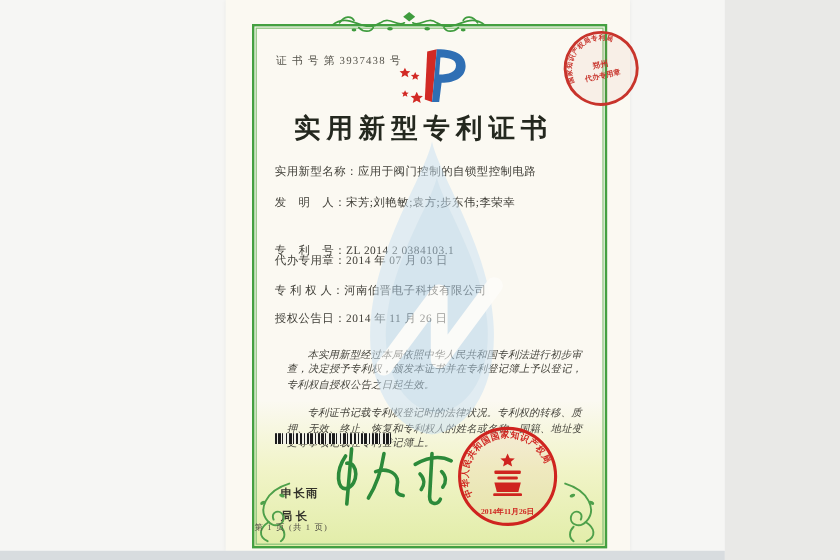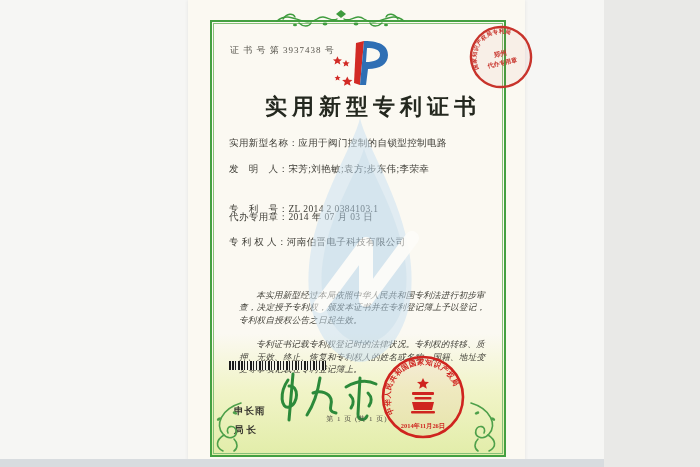--- a/index.html
+++ b/index.html
@@ -6,38 +6,38 @@
   .stage{position:relative;width:604px;height:467px;overflow:hidden;
          background:#f6f6f4;font-family:"Liberation Serif","DejaVu Serif",serif;}
   .bottom-strip{position:absolute;left:0;bottom:0;width:700px;height:8px;background:#d8dcdf;}
   .paper{position:absolute;left:188px;top:0;width:337px;height:461px;background:#fbf9f2;
          box-shadow:0 0 4px rgba(0,0,0,0.08);}
   .frame{position:absolute;left:210px;top:20px;width:292px;height:433px;
          border:2px solid #44a041;
          background:linear-gradient(180deg,rgba(251,249,242,0) 72%,#f1f4c8 85%,#e2eda9 100%);}
   .frame::after{content:"";position:absolute;inset:1px;border:1px solid #86c178;pointer-events:none;}
   .cert-no{position:absolute;left:230px;top:44px;font-size:9px;color:#55534b;letter-spacing:1px;}
-  .title{position:absolute;left:228px;top:92px;width:290px;text-align:center;
+  .title{position:absolute;left:208px;top:92px;width:290px;text-align:center;
          font-size:22px;font-weight:700;letter-spacing:5px;color:#24281f;}
   .field{position:absolute;left:229px;font-size:9.5px;color:#3e3d36;letter-spacing:0.4px;white-space:nowrap;}
   .f0{top:137px}.f1{top:163px}.f2{top:203px}.f3{top:211px}.f4{top:236px}.f5{top:259px}
   .body-block{position:absolute;left:227px;top:277px;width:272px;font-size:8.6px;
               line-height:12.4px;color:#46453d;font-style:italic;letter-spacing:0.2px;}
   .body-block p{margin:12px;text-indent:2em;}
   .barcode{position:absolute;left:229px;top:361px;width:97px;height:9px;
            background:repeating-linear-gradient(90deg,#1c1c1c 0 1.5px,#f2f2e8 1.5px 2.6px,
                       #1c1c1c 2.6px 5px,#f2f2e8 5px 6.2px,#1c1c1c 6.2px 7px,#f2f2e8 7px 9px);}
   .director-title{position:absolute;left:234px;top:388px;font-size:9.5px;font-weight:700;
                   color:#34332c;letter-spacing:3px;margin-top:36px;}
   .director-name{position:absolute;left:234px;top:405px;font-size:9.5px;font-weight:700;
                  color:#34332c;letter-spacing:1px;}
   .signature{position:absolute;left:268px;top:371px;}
   .office-seal{position:absolute;left:378px;top:352px;}
   .agency-seal{position:absolute;left:466px;top:22px;transform:rotate(-12deg);}
-  .footer{position:absolute;left:212px;top:414px;width:290px;text-align:center;
+  .footer{position:absolute;left:212px;top:435px;width:290px;
           font-size:7px;color:#4e4d44;letter-spacing:1px;}
   .garland{position:absolute;left:273px;top:5px;}
   .flourish-left{position:absolute;left:210px;top:401px;}
   .flourish-right{position:absolute;left:468px;top:401px;transform:scaleX(-1);}
   .watermark{position:absolute;left:286px;top:114px;opacity:0.5;pointer-events:none;}
   .seal-rim-text{font-size:7.2px;letter-spacing:0.6px;fill:#cf241f;font-weight:700;}
   .agency-rim-text{font-size:5.6px;letter-spacing:0.4px;fill:#c8342c;font-weight:700;}
 </style>
 </head>
 <body>
@@ -98,20 +98,23 @@
     <span>发　明　人：</span><span>宋芳;刘艳敏;袁方;步东伟;李荣幸</span>
   </div>
   <div class="field f2">
     <span>专　利　号：</span><span>ZL 2014 2 0384103.1</span>
   </div>
   <div class="field f3">
     <span>代办专用章：</span><span>2014 年 07 月 03 日</span>
   </div>
   <div class="field f4">
     <span>专 利 权 人：</span><span>河南伯晋电子科技有限公司</span>
+  </div>
+  <div class="field f5">
+    <span>授权公告日：</span><span>2014 年 11 月 26 日</span>
   </div>
 
   <div class="body-block">
     <p>本实用新型经过本局依照中华人民共和国专利法进行初步审查，决定授予专利权，颁发本证书并在专利登记簿上予以登记，专利权自授权公告之日起生效。</p>
     <p>专利证书记载专利权登记时的法律状况。专利权的转移、质押、无效、终止、恢复和专利权人的姓名或名称、国籍、地址变更等事项记载在专利登记簿上。</p>
   </div>
 
   <svg class="watermark" width="148" height="257" viewBox="0 0 148 257">
     <path d="M74,4 C68,32 28,90 23,152 C18,208 44,246 74,248 C104,246 130,208 125,152 C120,90 80,32 74,4 Z" fill="#c8e0f2"></path>
     <path d="M78,34 C73,56 41,102 36,154 C32,198 52,228 78,230 C104,228 124,198 120,154 C115,102 83,56 78,34 Z" fill="#a9cde8" opacity="0.75"></path>

